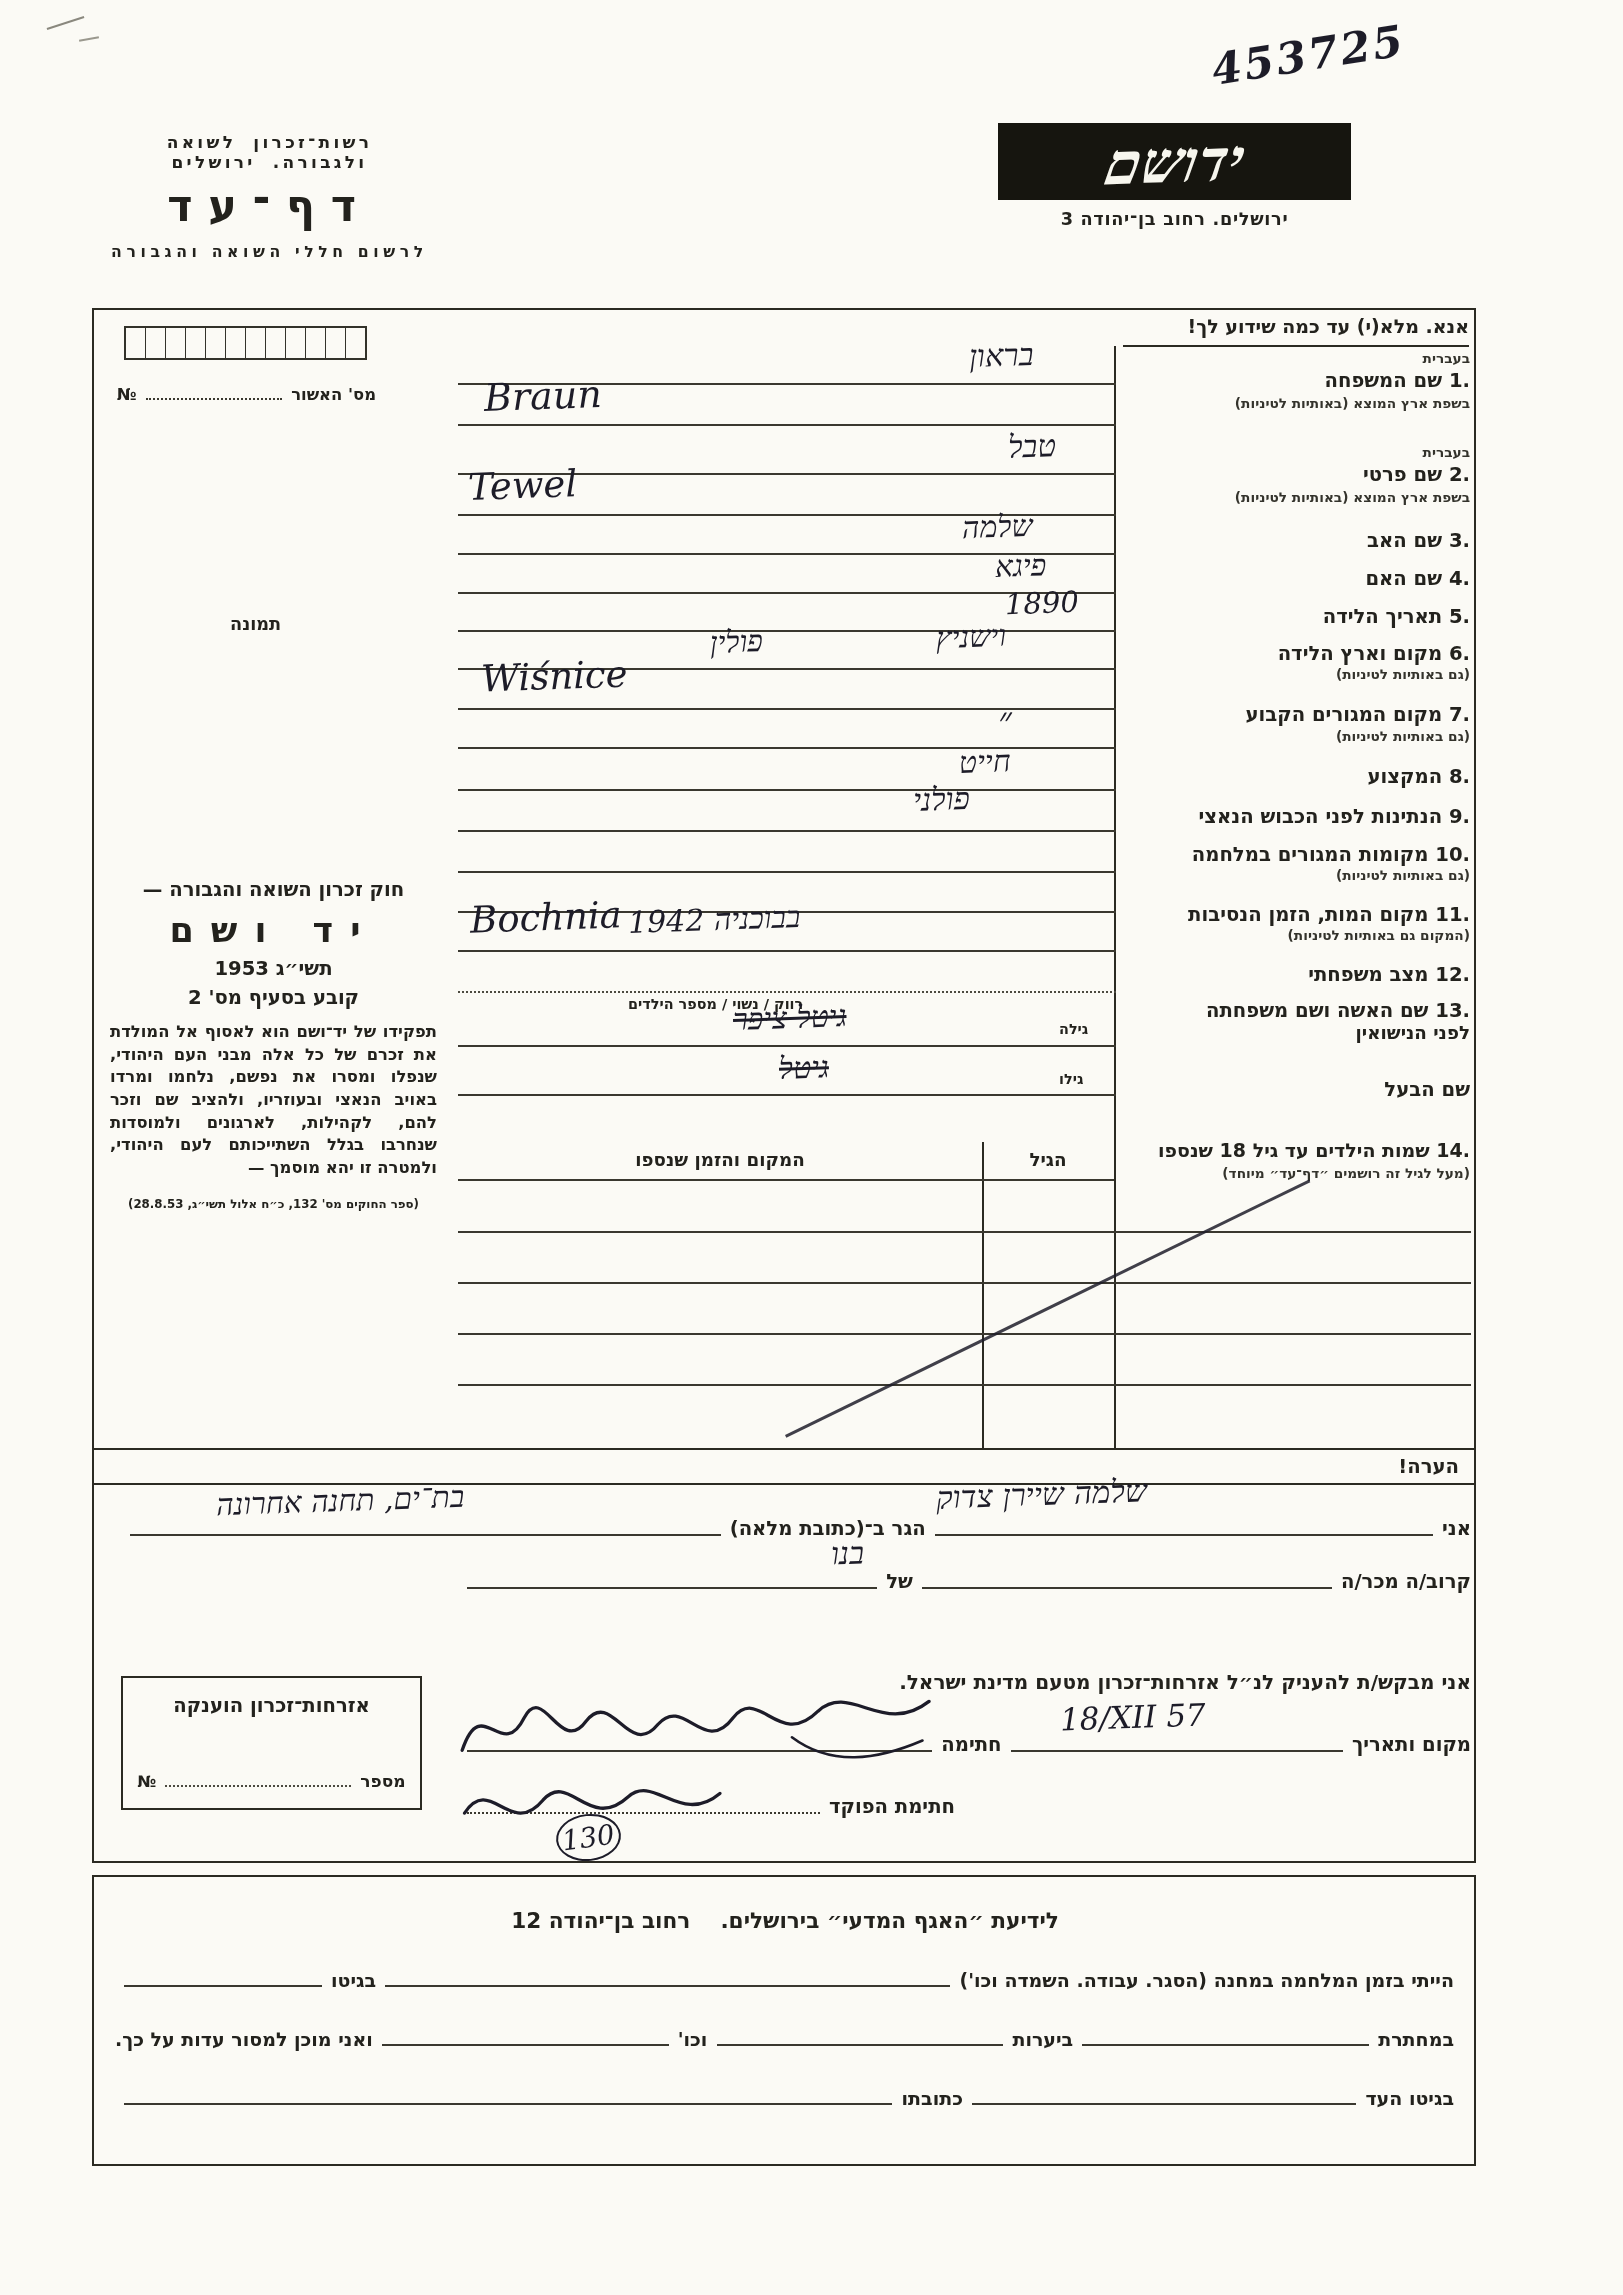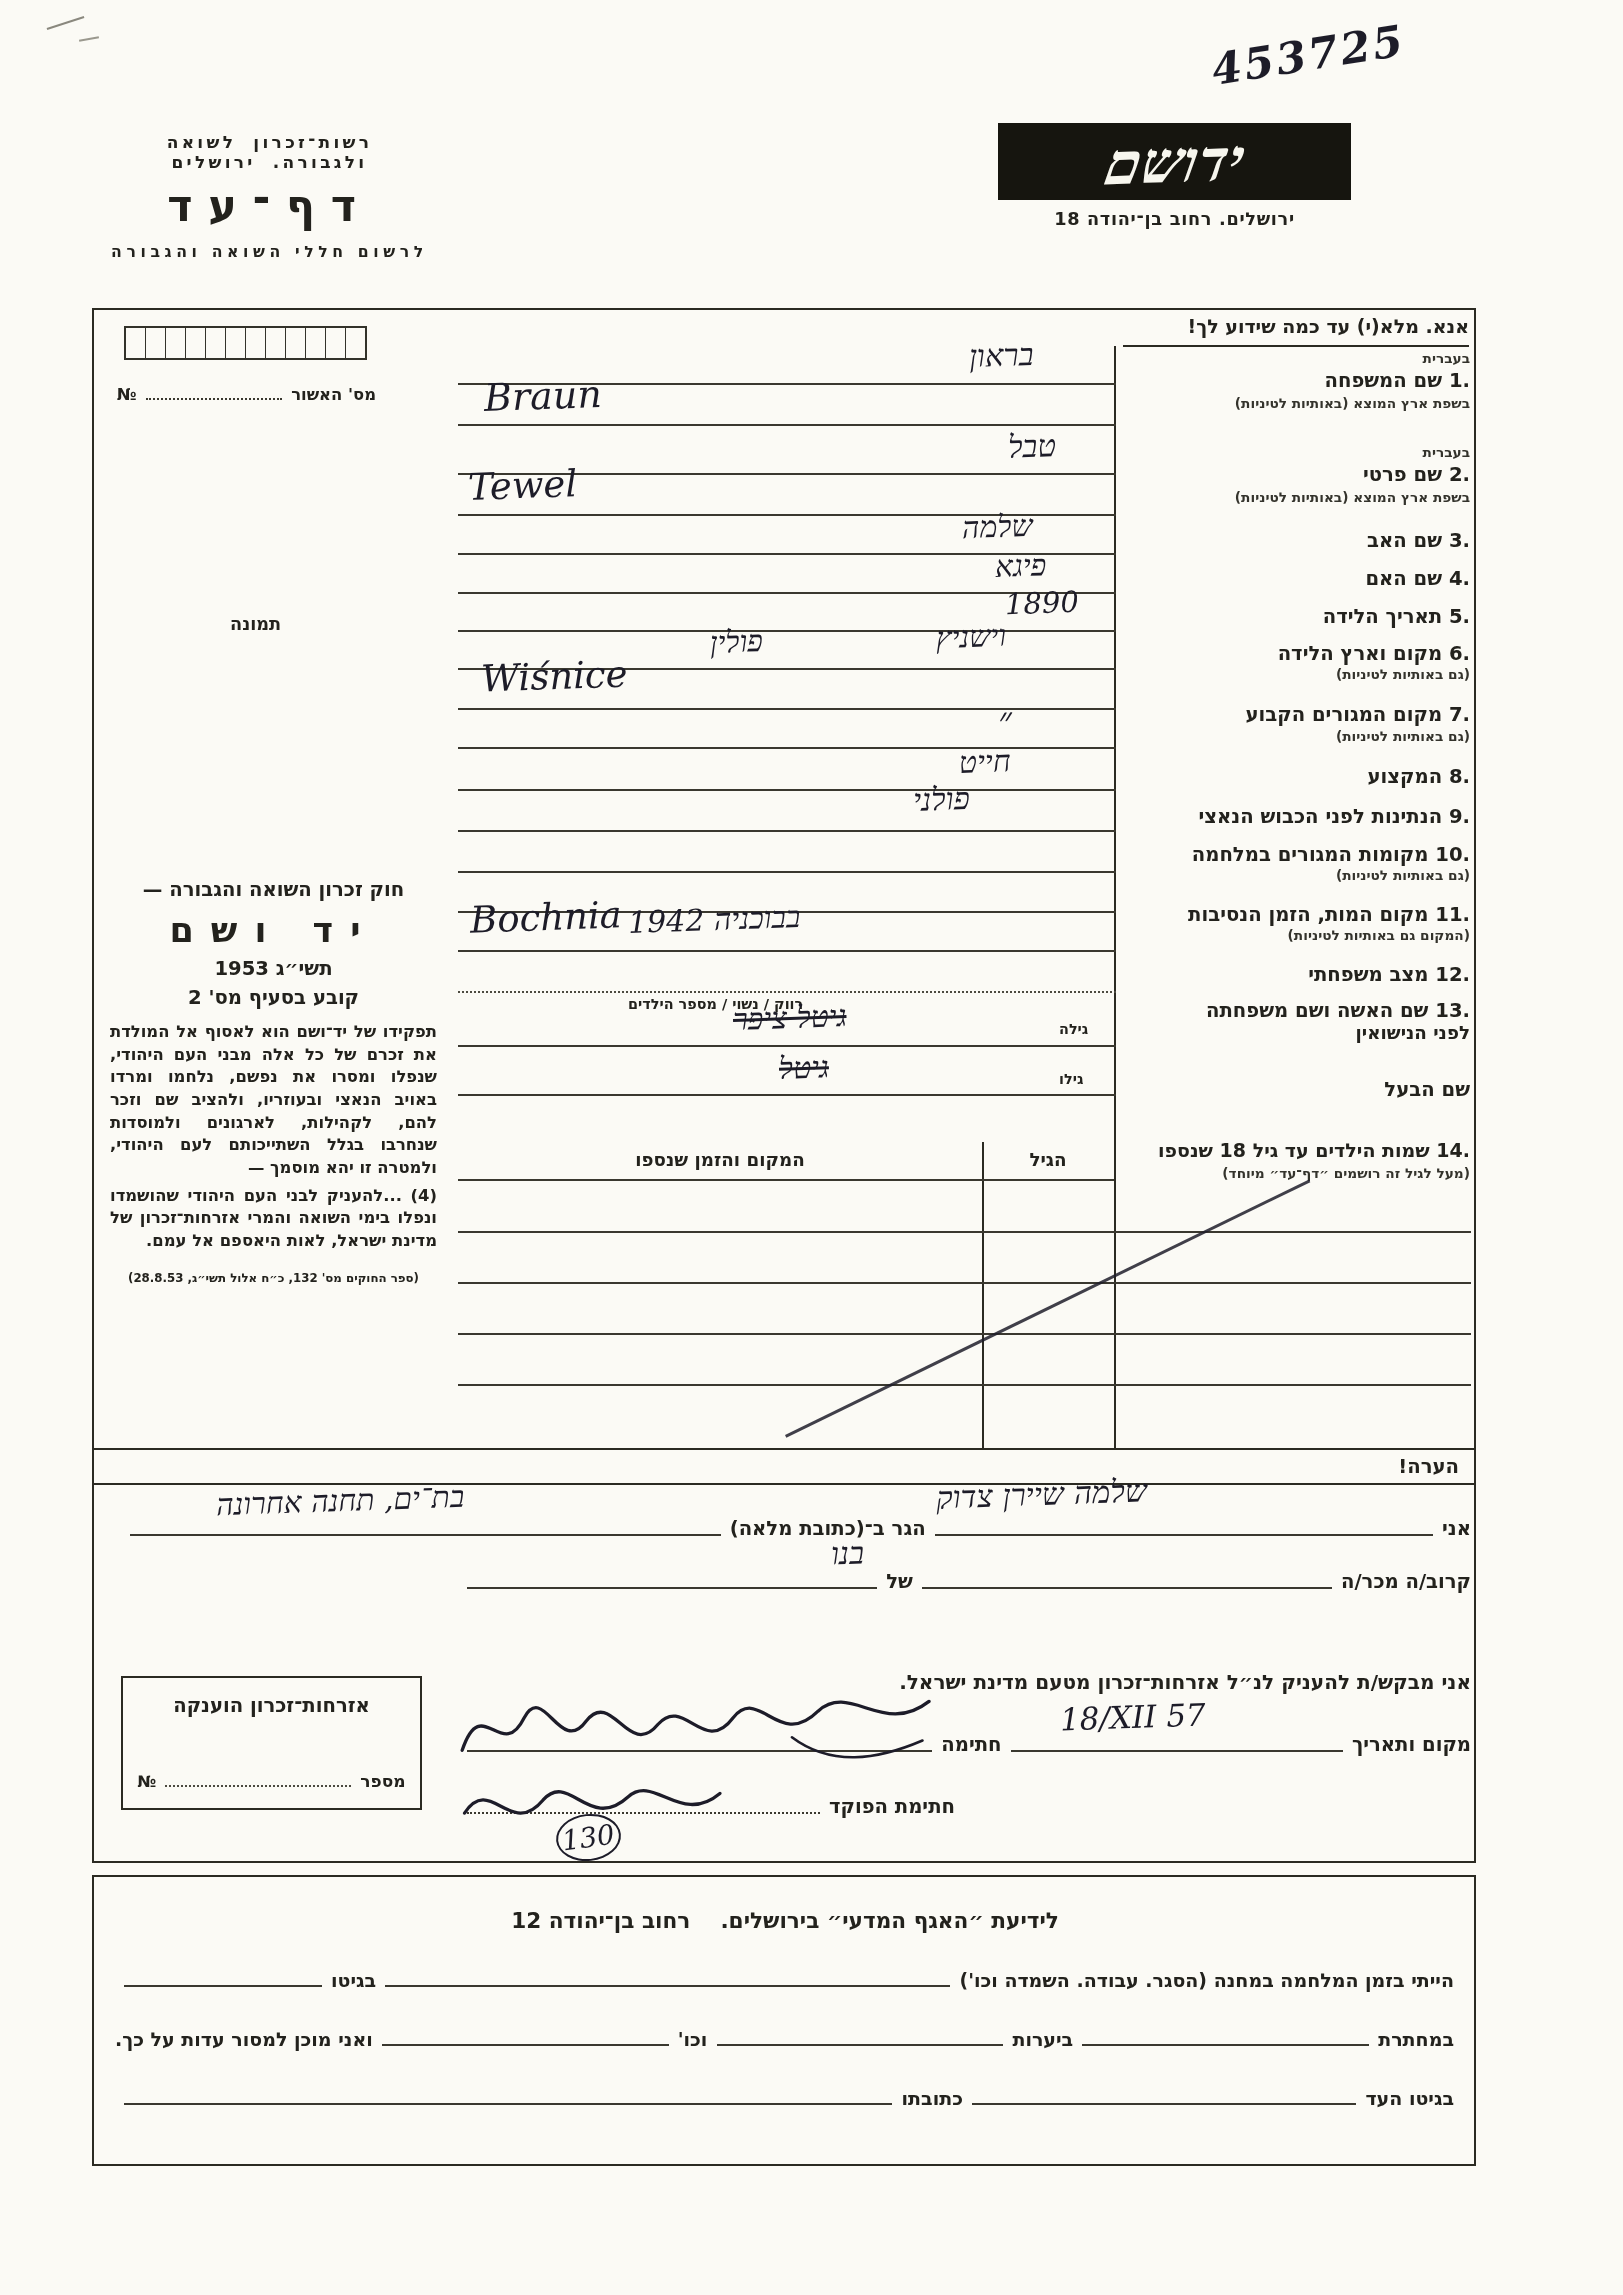--- a/index.html
+++ b/index.html
@@ -41,21 +41,21 @@
 
   <div class="abs ctr" style="left:111px;top:132px;width:317px;">
     <div class="b" style="font-size:17px;letter-spacing:3.3px;word-spacing:7.9px;text-align:center;">רשות־זכרון לשואה ולגבורה. ירושלים</div>
     <div class="b" style="font-size:43px;letter-spacing:15.7px;margin-top:9.2px;">דף־עד</div>
     <div class="b" style="font-size:15.7px;letter-spacing:4.6px;margin-top:10.5px;">לרשום חללי השואה והגבורה</div>
   </div>
 
   <div class="abs" style="left:998px;top:123px;width:353px;height:77px;background:#16150f;color:#f7f6ee;display:flex;align-items:center;justify-content:center;">
     <span class="b" style="font-size:58px;font-style:italic;font-family:'DejaVu Serif',serif;transform:skewX(-12deg) rotate(-2deg);">ידושם</span>
   </div>
-  <div class="abs b ctr" style="left:998px;top:209px;width:353px;font-size:17.7px;letter-spacing:0.7px;">ירושלים. רחוב בן־יהודה 18</div>
+  <div class="abs b ctr" style="left:998px;top:209px;width:353px;font-size:17.7px;letter-spacing:0.7px;">ירושלים. רחוב בן־יהודה 3</div>
 
   <div class="box" style="left:92px;top:308px;width:1384px;height:1555px;"></div>
 
   <div class="vline" style="left:1114px;top:346px;height:1102px;"></div>
 
   <div class="abs b rt" style="left:1123px;top:315px;width:346px;font-size:19px;padding-bottom:7.9px;border-bottom:2px solid #2b2a22;">אנא. מלא(י) עד כמה שידוע לך!</div>
 
   <div class="cellgrid" style="left:124px;top:326px;width:243px;height:34px;">
     <div></div>
       <div></div>
@@ -78,21 +78,20 @@
   </div>
 
   <div class="abs b" style="left:230px;top:614px;font-size:17.7px;">תמונה</div>
 
   <div class="abs" style="left:110px;top:878px;width:327px;">
     <div class="b ctr" style="font-size:19.6px;">חוק זכרון השואה והגבורה —</div>
     <div class="b ctr" style="font-size:35px;letter-spacing:17px;margin-top:9.2px;">יד ושם</div>
     <div class="b ctr" style="font-size:19.6px;margin-top:6.5px;">תשי״ג 1953</div>
     <div class="b ctr" style="font-size:19.6px;margin-top:6.5px;">קובע בסעיף מס' 2</div>
     <div class="b" style="font-size:16.4px;line-height:1.38;margin-top:11.8px;text-align:justify;">תפקידו של יד־ושם הוא לאסוף אל המולדת את זכרם של כל אלה מבני העם היהודי, שנפלו ומסרו את נפשם, נלחמו ומרדו באויב הנאצי ובעוזריו, ולהציב שם וזכר להם, לקהילות, לארגונים ולמוסדות שנחרבו בגלל השתייכותם לעם היהודי, ולמטרה זו יהא מוסמך —</div>
-    <div class="b" style="font-size:16.4px;line-height:1.38;margin-top:5.2px;text-align:justify;">(4) ...להעניק לבני העם היהודי שהושמדו ונפלו בימי השואה והמרי אזרחות־זכרון של מדינת ישראל, לאות היאספם אל עמם.</div>
     <div class="b ctr" style="font-size:11.8px;margin-top:18px;">(ספר החוקים מס' 132, כ״ח אלול תשי״ג, 28.8.53)</div>
   </div>
 
   <div class="snote" style="top:350px;">בעברית</div>
   <div class="label" style="top:370px;"><span class="num">1.</span> <span>שם המשפחה</span></div>
   <div class="snote" style="top:395px;">בשפת ארץ המוצא (באותיות לטיניות)</div>
 
   <div class="snote" style="top:444px;">בעברית</div>
   <div class="label" style="top:464px;"><span class="num">2.</span> <span>שם פרטי</span></div>
   <div class="snote" style="top:489px;">בשפת ארץ המוצא (באותיות לטיניות)</div>

